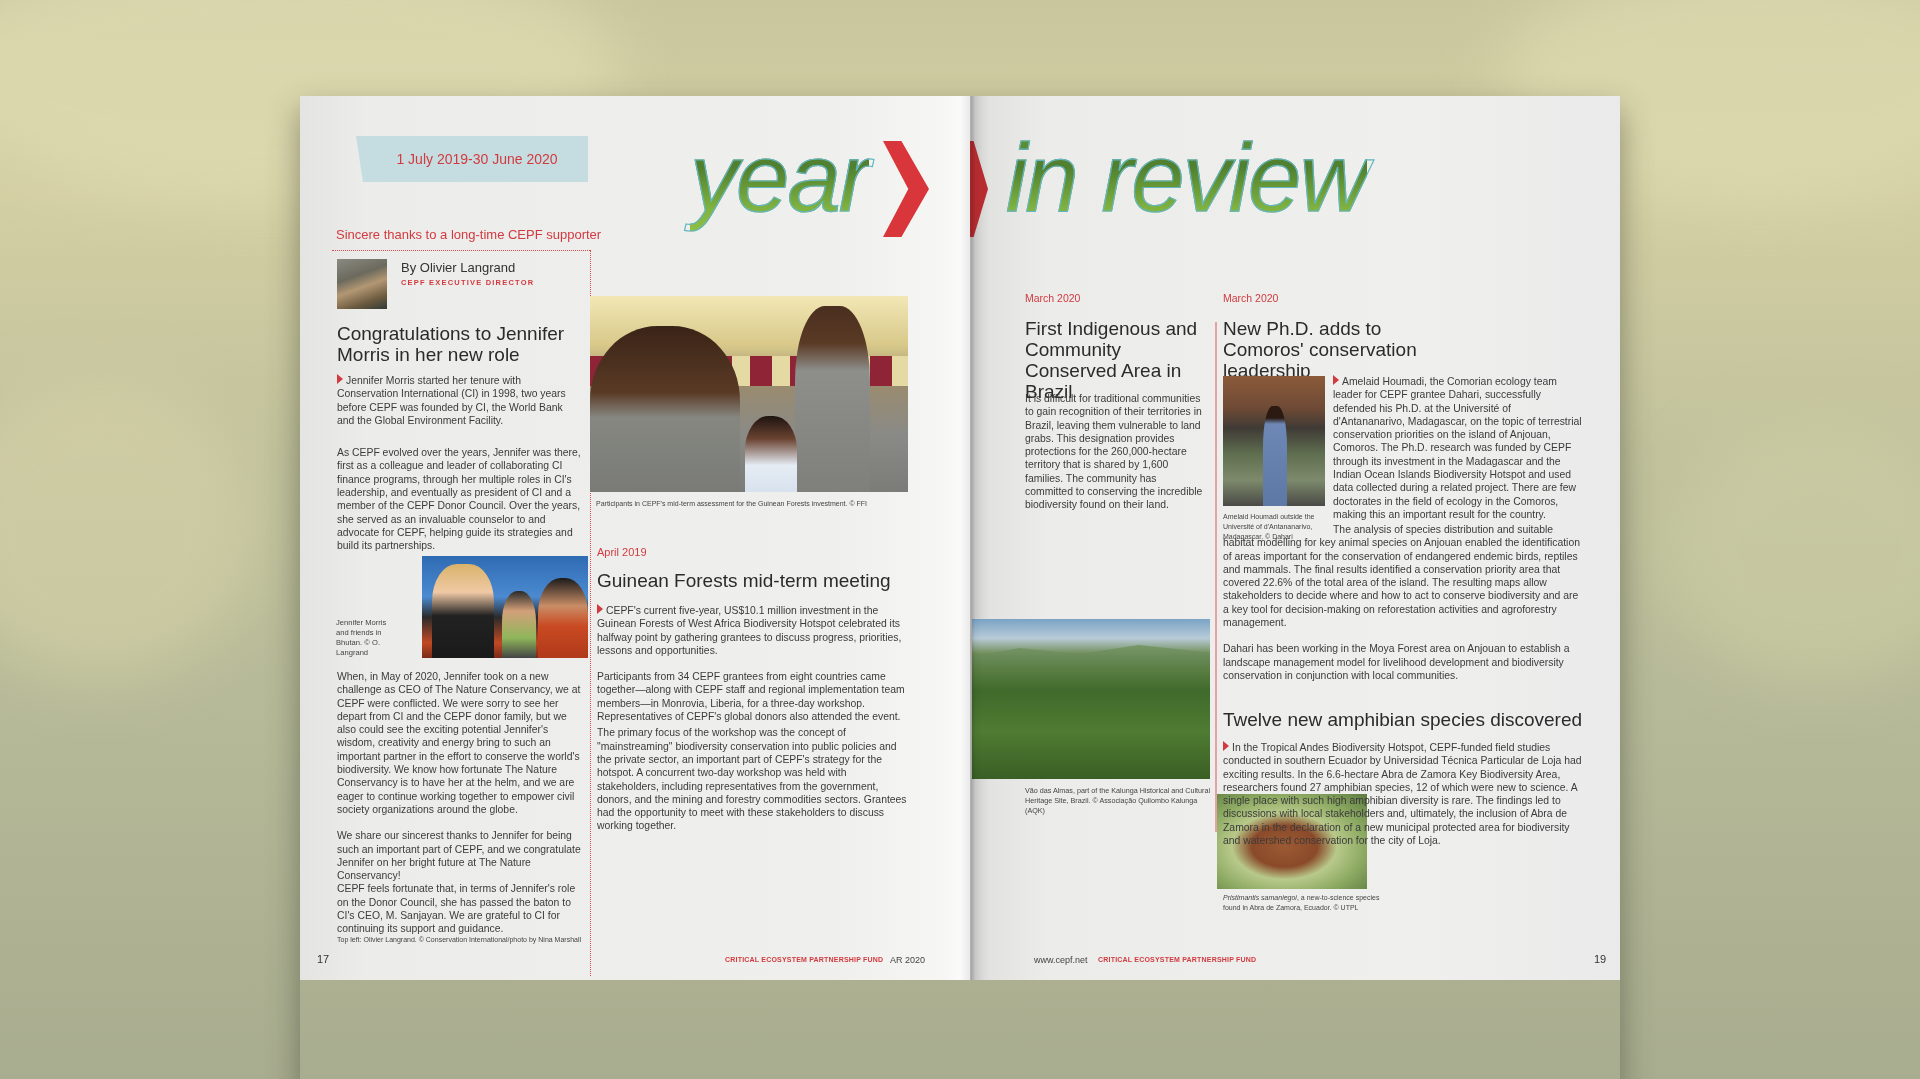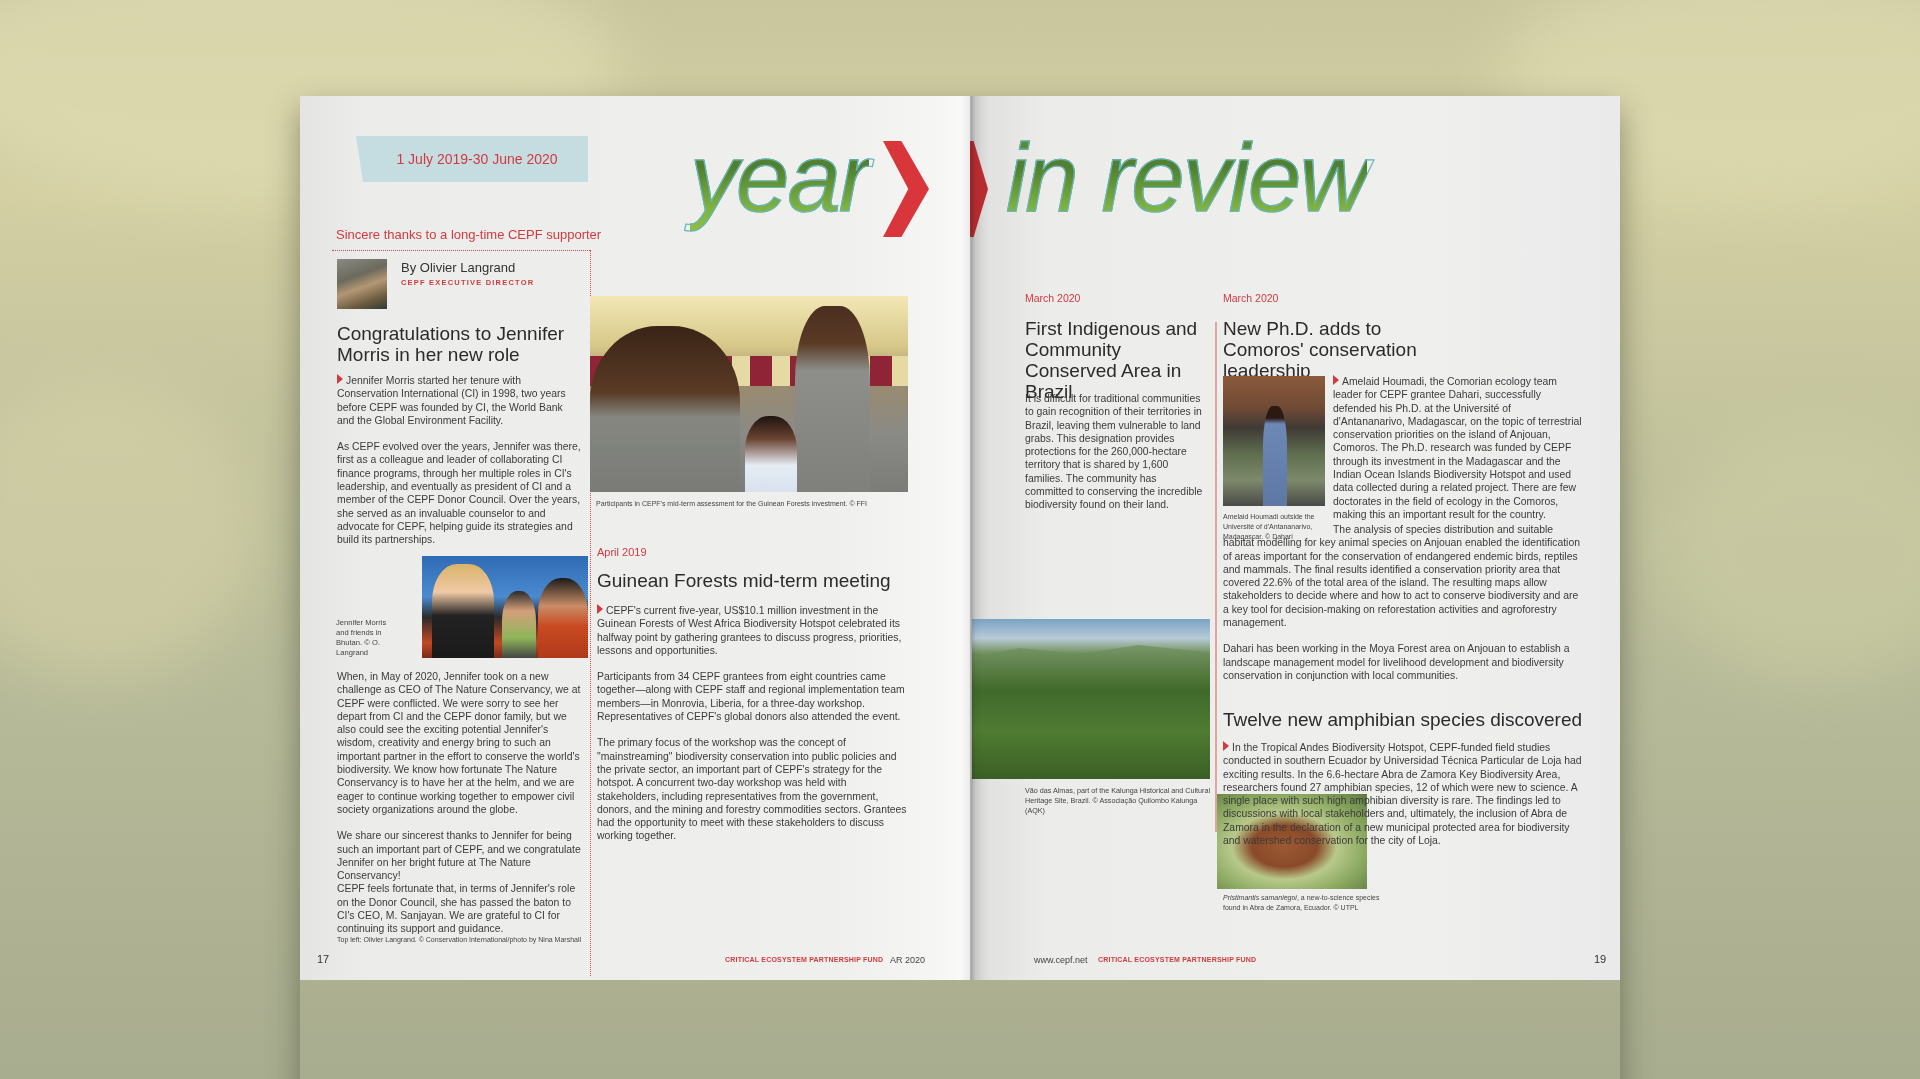--- a/index.html
+++ b/index.html
@@ -46,21 +46,21 @@
     <div class="abs dotted-h" style="left:32px;top:154px;width:258px"></div>
     <div class="abs dotted-v" style="left:290px;top:154px;height:726px"></div>
 
     <div class="photo" style="left:37px;top:163px;width:50px;height:50px;background:linear-gradient(160deg,#8a8a82 0%,#6c6a5d 35%,#b39773 55%,#6b5a3f 80%,#2f3b36 100%)"></div>
     <div class="abs" style="left:101px;top:164px;font-size:13px;color:#333">By Olivier Langrand</div>
     <div class="abs red" style="left:101px;top:182px;font-size:7.5px;font-weight:700;letter-spacing:1.2px">CEPF EXECUTIVE DIRECTOR</div>
 
     <div class="abs h2" style="left:37px;top:227px;width:240px">Congratulations to Jennifer Morris in her new role</div>
 
     <div class="abs body" style="left:37px;top:278px;width:245px">
-      <p style="margin-bottom:13px"><span class="chev"></span><span>Jennifer Morris started her tenure with Conservation International (CI) in 1998, two years before CEPF was founded by CI, the World Bank and the Global Environment Facility.</span></p>
+      <p style="margin-bottom:19px"><span class="chev"></span><span>Jennifer Morris started her tenure with Conservation International (CI) in 1998, two years before CEPF was founded by CI, the World Bank and the Global Environment Facility.</span></p>
       <p>As CEPF evolved over the years, Jennifer was there, first as a colleague and leader of collaborating CI finance programs, through her multiple roles in CI's leadership, and eventually as president of CI and a member of the CEPF Donor Council. Over the years, she served as an invaluable counselor to and advocate for CEPF, helping guide its strategies and build its partnerships.</p>
     </div>
 
     <div class="abs cap" style="left:36px;top:522px;width:64px">Jennifer Morris and friends in Bhutan. © O. Langrand</div>
     <div class="photo" style="left:122px;top:460px;width:166px;height:102px;background:linear-gradient(180deg,#2f6bb3 0%,#4b8ad0 40%,#2a2a2a 60%,#c04a24 85%,#7a2a18 100%)">
       <div class="abs" style="left:10px;top:8px;width:62px;height:94px;border-radius:40% 40% 0 0;background:linear-gradient(180deg,#d9b36a 0%,#f0c9a5 30%,#222 55%,#1a1a1a 100%)"></div>
       <div class="abs" style="left:80px;top:35px;width:34px;height:67px;border-radius:45% 45% 0 0;background:linear-gradient(180deg,#2a2a2a 0%,#d3a07a 30%,#8fb65a 70%,#444 100%)"></div>
       <div class="abs" style="left:116px;top:22px;width:50px;height:80px;border-radius:45% 45% 0 0;background:linear-gradient(180deg,#1b1b1b 0%,#c98d66 35%,#c94a22 60%,#b03a1a 100%)"></div>
     </div>
 
@@ -76,21 +76,21 @@
       <div class="abs" style="left:0;top:30px;width:150px;height:166px;border-radius:45% 45% 0 0;background:linear-gradient(180deg,#3a2417 0%,#5a3a25 40%,#858780 55%,#7a7b77 100%)"></div>
       <div class="abs" style="left:205px;top:10px;width:75px;height:186px;border-radius:40% 40% 0 0;background:linear-gradient(180deg,#4a2e1f 0%,#5a3a25 20%,#8e8f8b 35%,#7f807c 100%)"></div>
       <div class="abs" style="left:155px;top:120px;width:52px;height:76px;border-radius:45% 45% 0 0;background:linear-gradient(180deg,#1e1410 0%,#6a4331 30%,#e5ecf4 65%,#d8e2ee 100%)"></div>
     </div>
     <div class="abs cap" style="left:296px;top:403px;width:310px;font-size:7px">Participants in CEPF's mid-term assessment for the Guinean Forests investment. © FFI</div>
 
     <div class="abs red" style="left:297px;top:450px;font-size:11px">April 2019</div>
     <div class="abs h2" style="left:297px;top:474px;width:310px">Guinean Forests mid-term meeting</div>
     <div class="abs body" style="left:297px;top:508px;width:312px">
       <p style="margin-bottom:13px"><span class="chev"></span><span>CEPF's current five-year, US$10.1 million investment in the Guinean Forests of West Africa Biodiversity Hotspot celebrated its halfway point by gathering grantees to discuss progress, priorities, lessons and opportunities.</span></p>
-      <p style="margin-bottom:13px">Participants from 34 CEPF grantees from eight countries came together—along with CEPF staff and regional implementation team members—in Monrovia, Liberia, for a three-day workshop. Representatives of CEPF's global donors also attended the event.</p>
+      <p style="margin-bottom:3px">Participants from 34 CEPF grantees from eight countries came together—along with CEPF staff and regional implementation team members—in Monrovia, Liberia, for a three-day workshop. Representatives of CEPF's global donors also attended the event.</p>
       <p>The primary focus of the workshop was the concept of "mainstreaming" biodiversity conservation into public policies and the private sector, an important part of CEPF's strategy for the hotspot. A concurrent two-day workshop was held with stakeholders, including representatives from the government, donors, and the mining and forestry commodities sectors. Grantees had the opportunity to meet with these stakeholders to discuss working together.</p>
     </div>
 
     <div class="abs pnum" style="left:17px;top:857px">17</div>
     <div class="abs footer-org" style="left:425px;top:860px">CRITICAL ECOSYSTEM PARTNERSHIP FUND</div>
     <div class="abs footer-txt" style="left:590px;top:859px">AR 2020</div>
 
     <div class="title-big" style="left:390px">year</div>
     <div class="abs" style="left:583px;top:45px;width:46px;height:96px;background:#d8363b;clip-path:polygon(0 0,40% 0,100% 50%,40% 100%,0 100%,55% 50%)"></div>
   </div>

